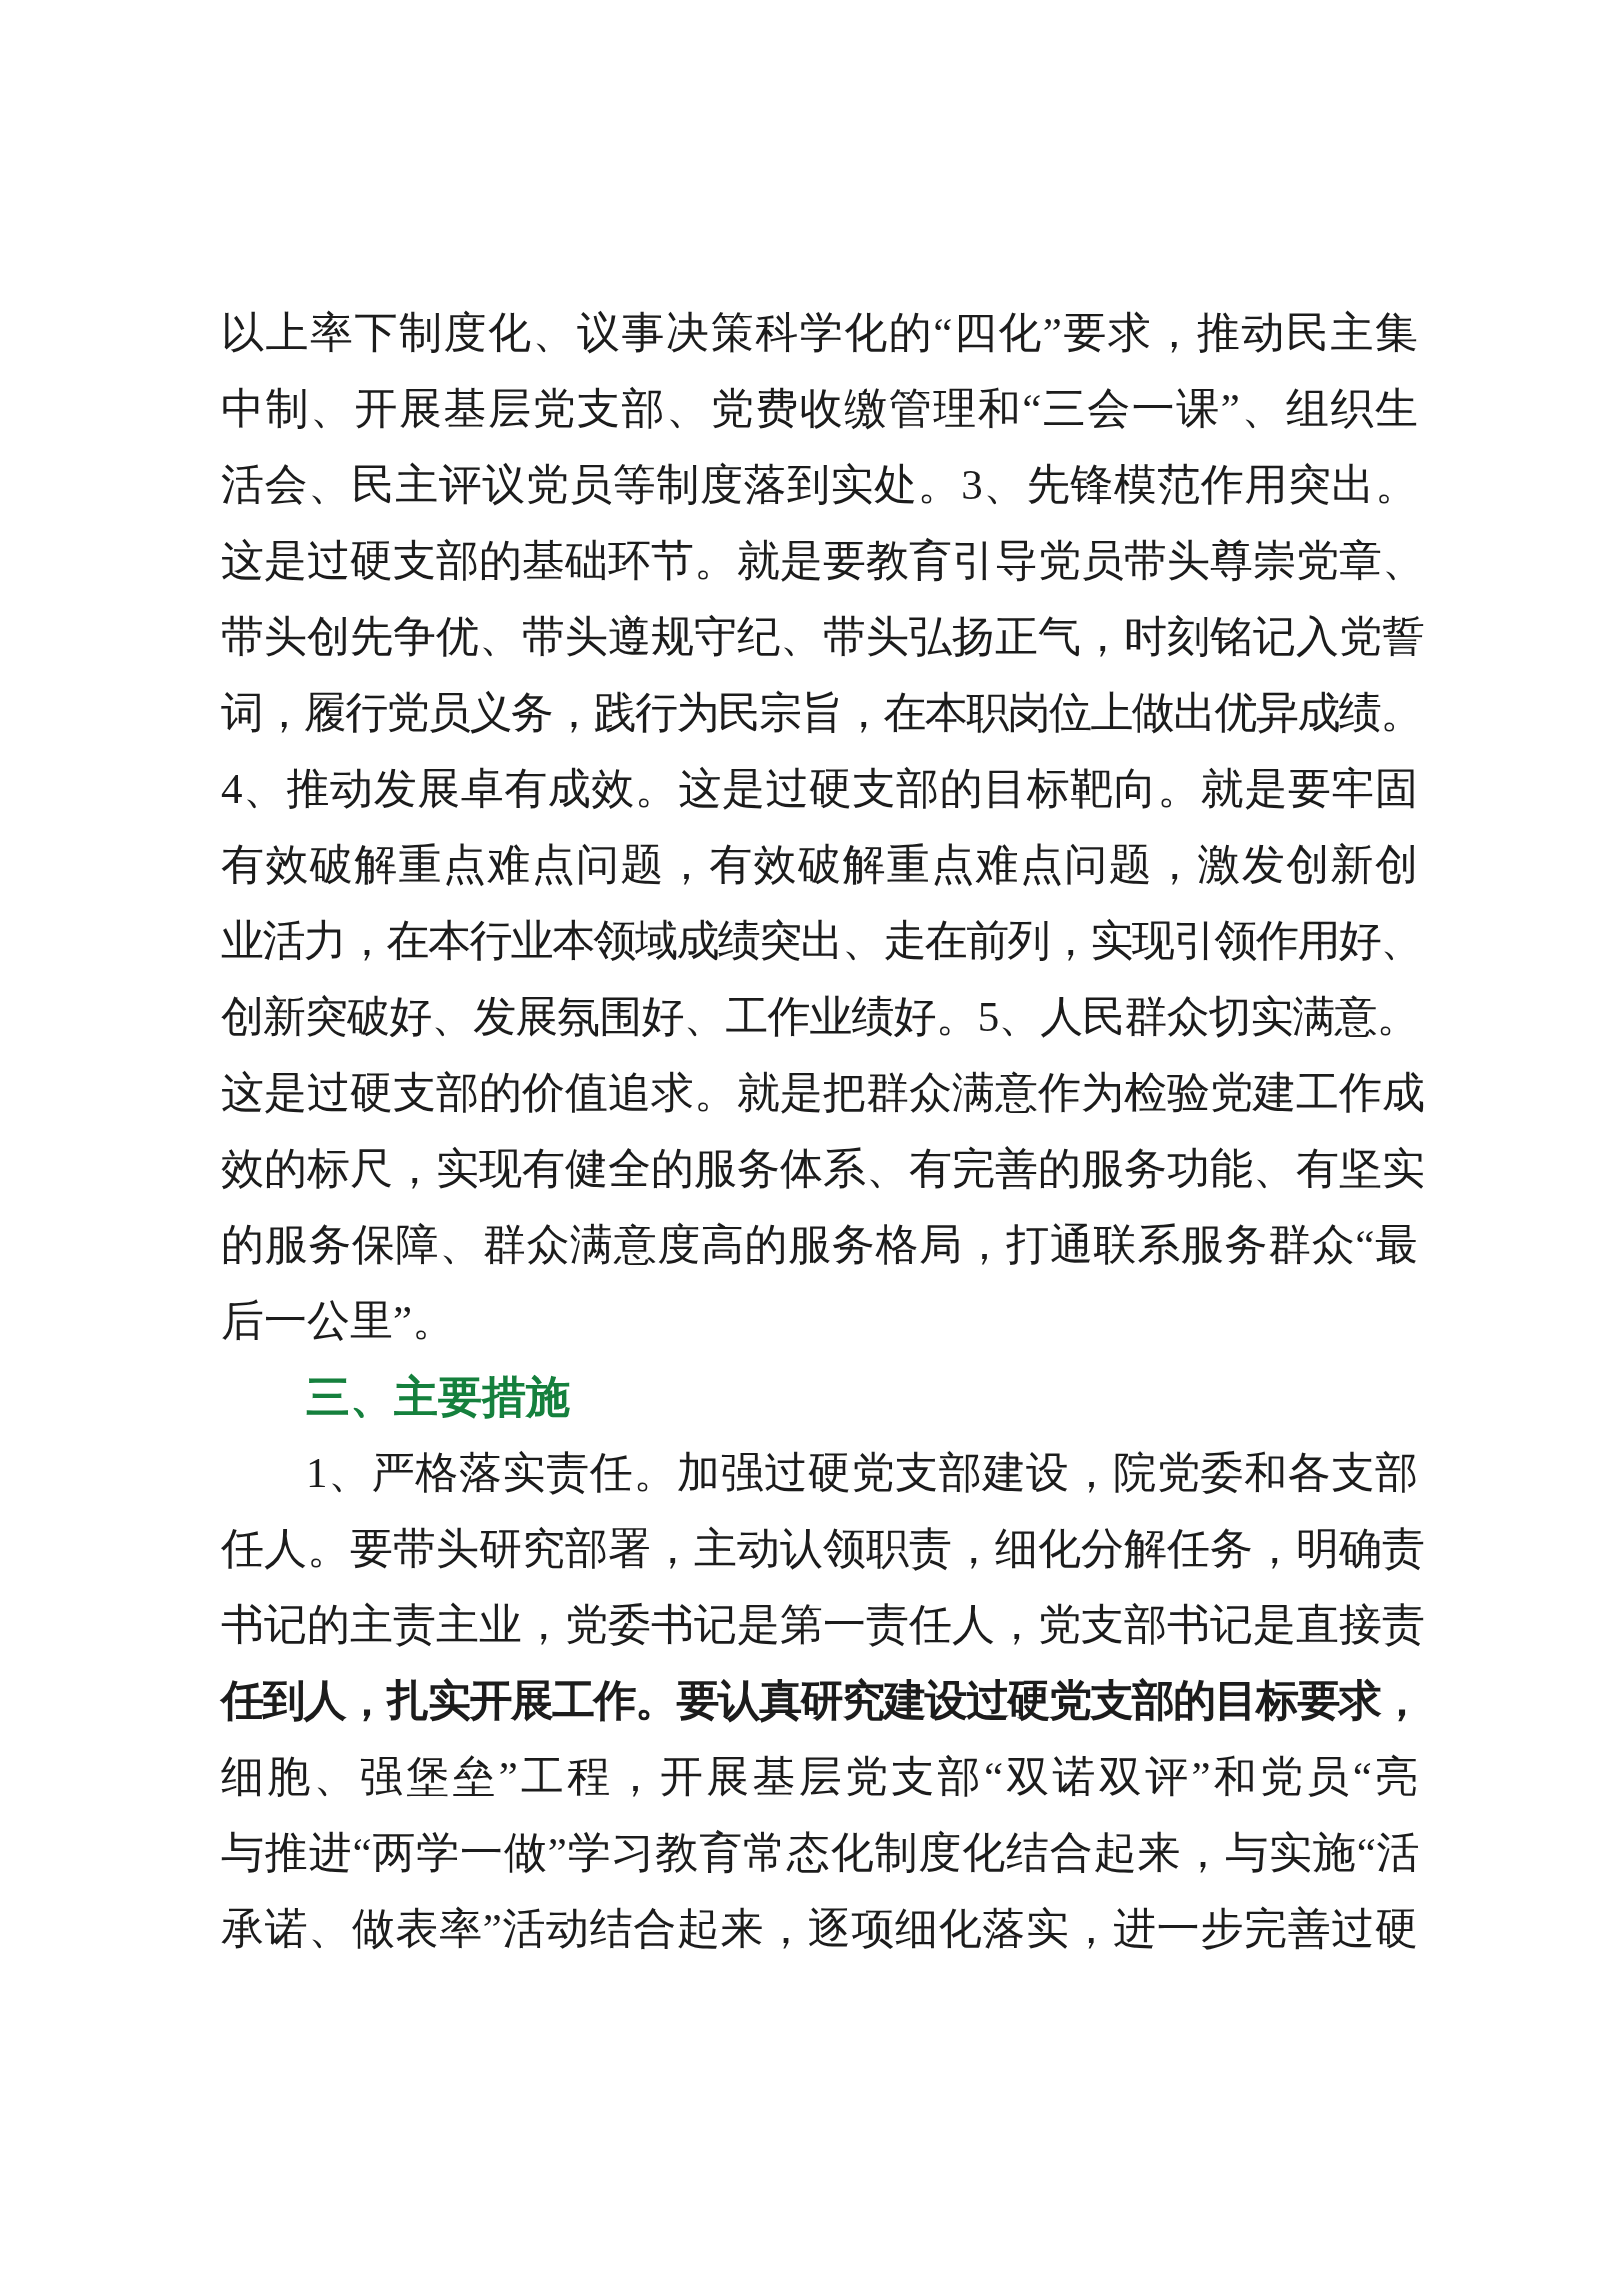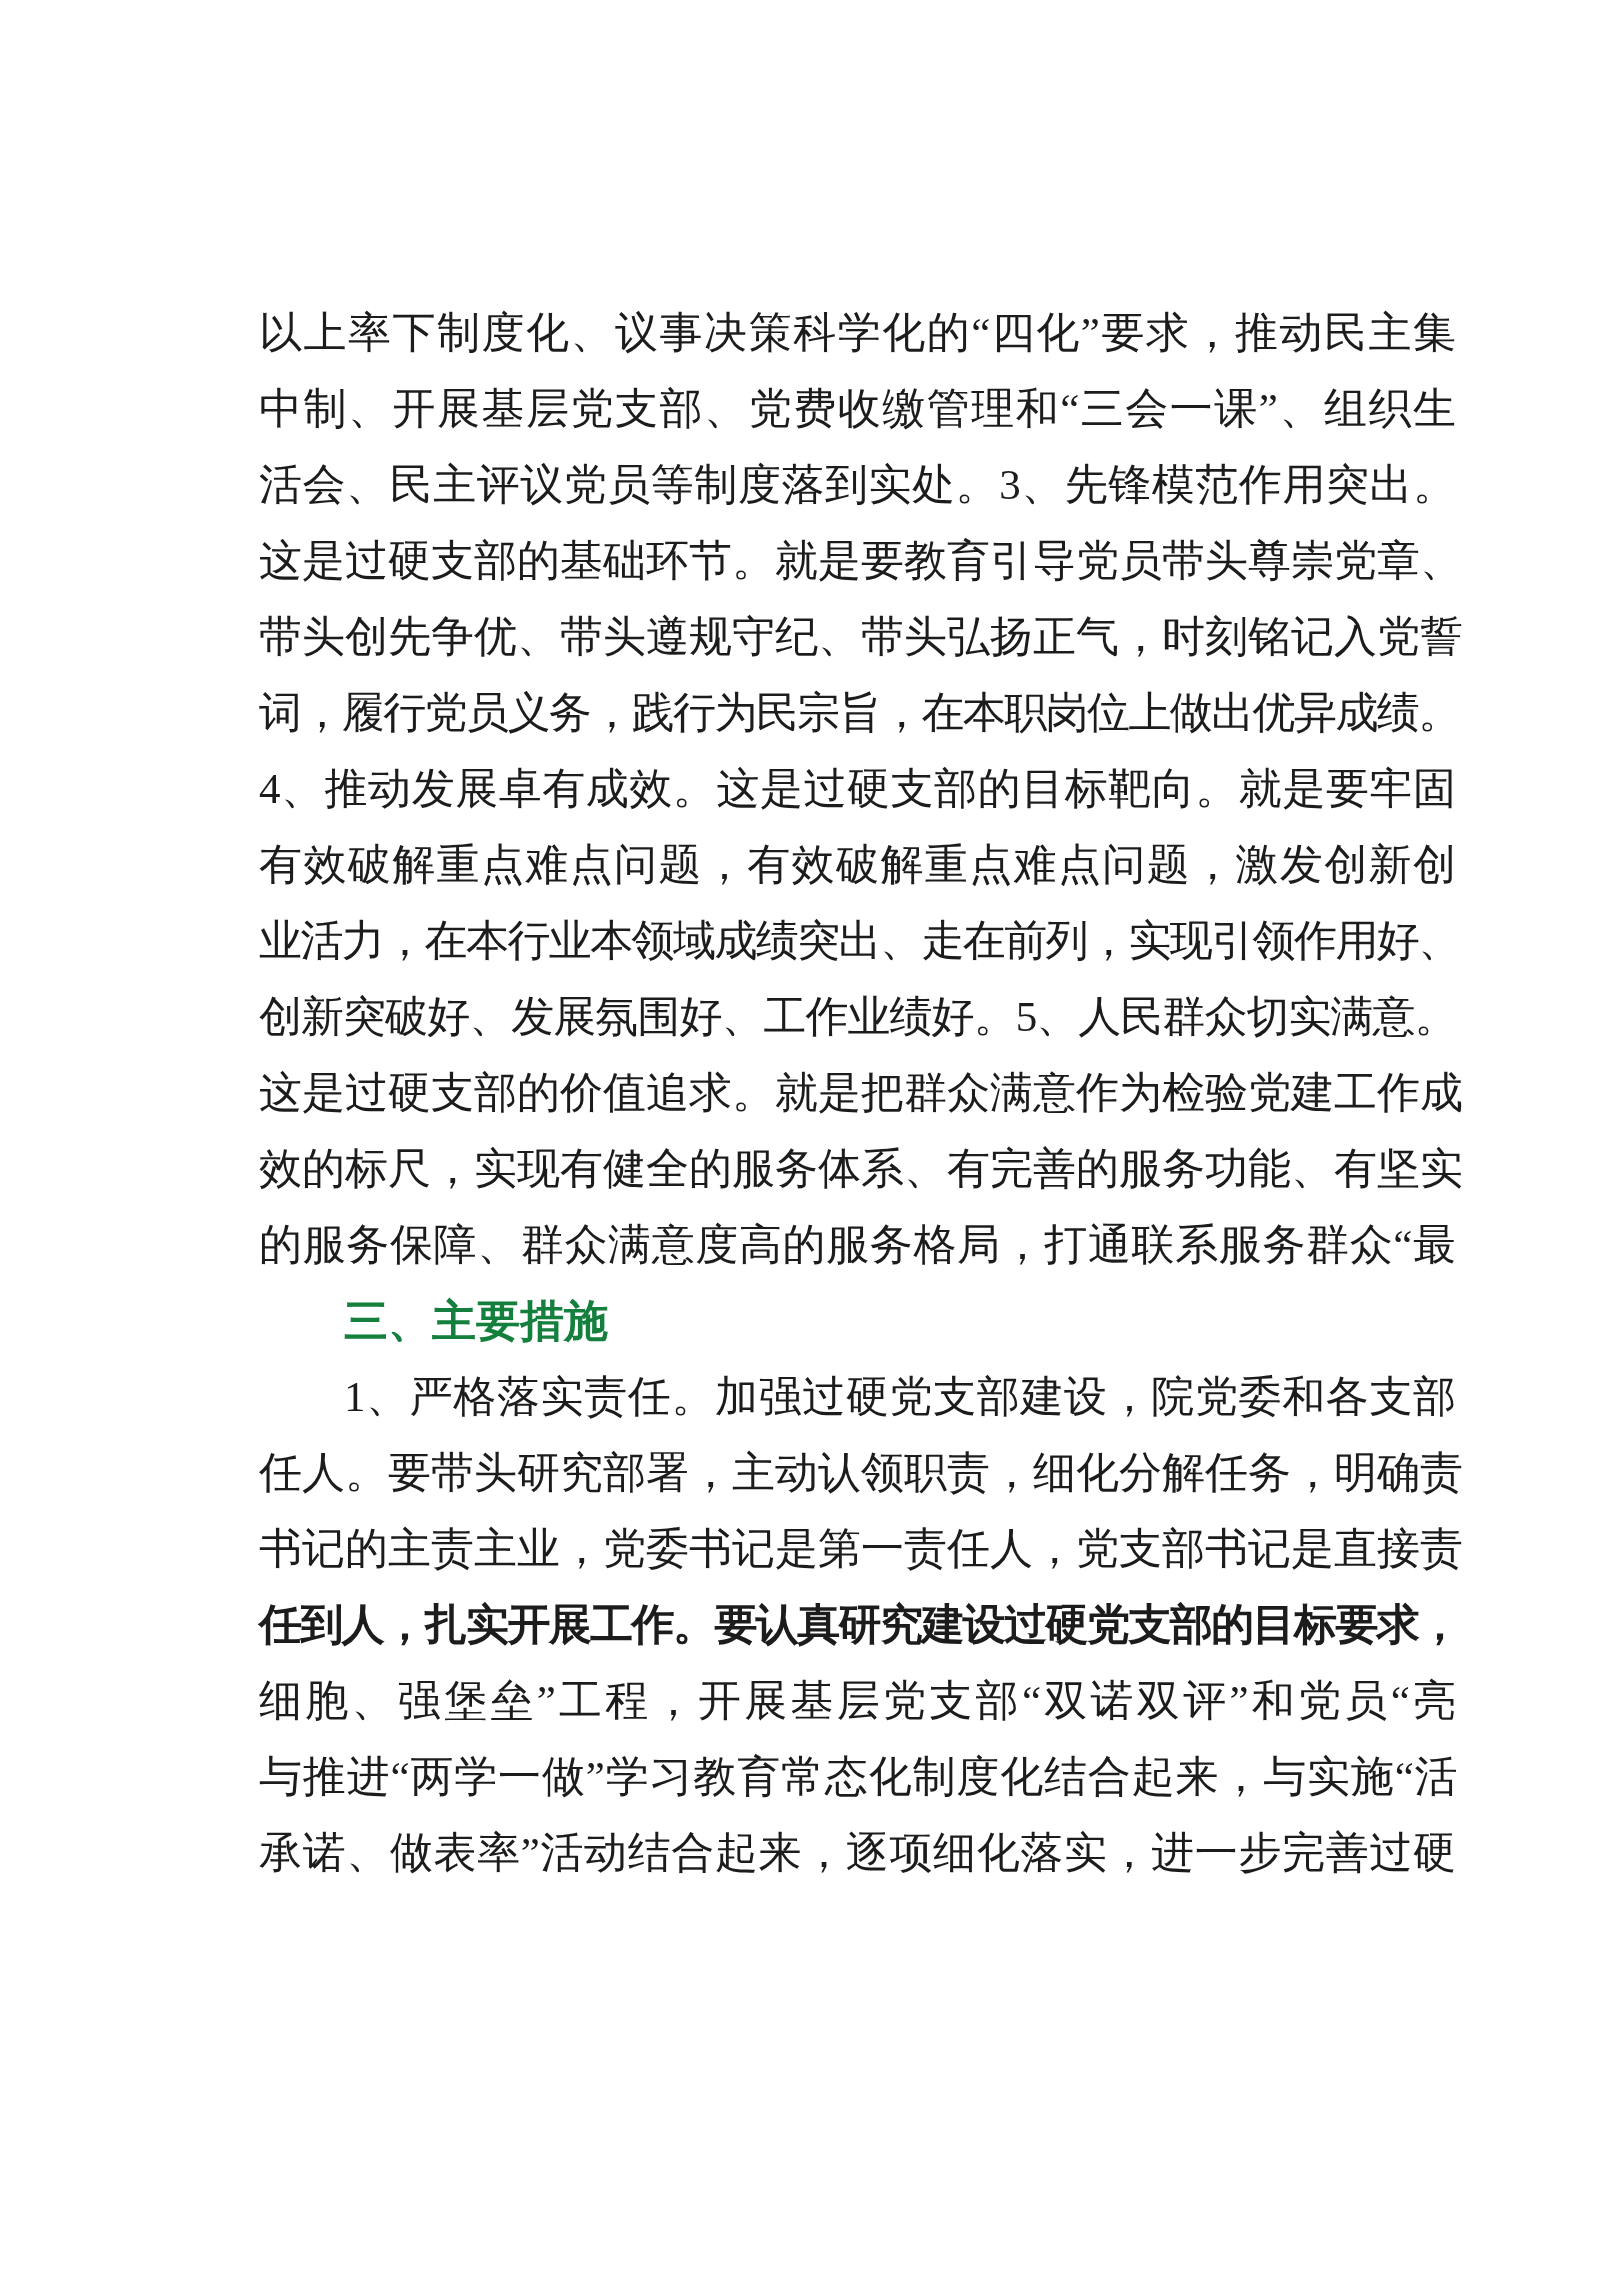--- a/index.html
+++ b/index.html
@@ -15,21 +15,20 @@
     margin: 0 auto;
     overflow: hidden;
     font-family: "Liberation Serif", "DejaVu Serif", serif;
     color: #1c1c1c;
   }
   .content {
     position: absolute;
     left: 221px;
     top: 295px;
     width: 1197px;
-    margin-left: 38px;
   }
   .doc-line {
     height: 76px;
     line-height: 76px;
     font-size: 43px;
     white-space: nowrap;
     text-align: justify;
     text-align-last: justify;
     text-justify: inter-character;
   }
@@ -64,20 +63,21 @@
         <div class="doc-line">这是过硬支部的基础环节。就是要教育引导党员带头尊崇党章、</div>
         <div class="doc-line">带头创先争优、带头遵规守纪、带头弘扬正气，时刻铭记入党誓</div>
         <div class="doc-line" style="letter-spacing: -1.6px;">词，履行党员义务，践行为民宗旨，在本职岗位上做出优异成绩。</div>
         <div class="doc-line">4、推动发展卓有成效。这是过硬支部的目标靶向。就是要牢固</div>
         <div class="doc-line">有效破解重点难点问题，有效破解重点难点问题，激发创新创</div>
         <div class="doc-line" style="letter-spacing: -1.6px;">业活力，在本行业本领域成绩突出、走在前列，实现引领作用好、</div>
         <div class="doc-line" style="letter-spacing: -1.6px;">创新突破好、发展氛围好、工作业绩好。5、人民群众切实满意。</div>
         <div class="doc-line">这是过硬支部的价值追求。就是把群众满意作为检验党建工作成</div>
         <div class="doc-line">效的标尺，实现有健全的服务体系、有完善的服务功能、有坚实</div>
         <div class="doc-line">的服务保障、群众满意度高的服务格局，打通联系服务群众“最</div>
+        <div class="doc-line no-stretch">后一公里”。</div>
       </div>
 
     <div class="doc-heading">三、主要措施</div>
 
     <div>
         <div class="doc-line indent">1、严格落实责任。加强过硬党支部建设，院党委和各支部</div>
         <div class="doc-line">任人。要带头研究部署，主动认领职责，细化分解任务，明确责</div>
         <div class="doc-line">书记的主责主业，党委书记是第一责任人，党支部书记是直接责</div>
         <div class="doc-line" style="letter-spacing: -1.6px; font-weight: bold;">任到人，扎实开展工作。要认真研究建设过硬党支部的目标要求，</div>
         <div class="doc-line">细胞、强堡垒”工程，开展基层党支部“双诺双评”和党员“亮</div>

